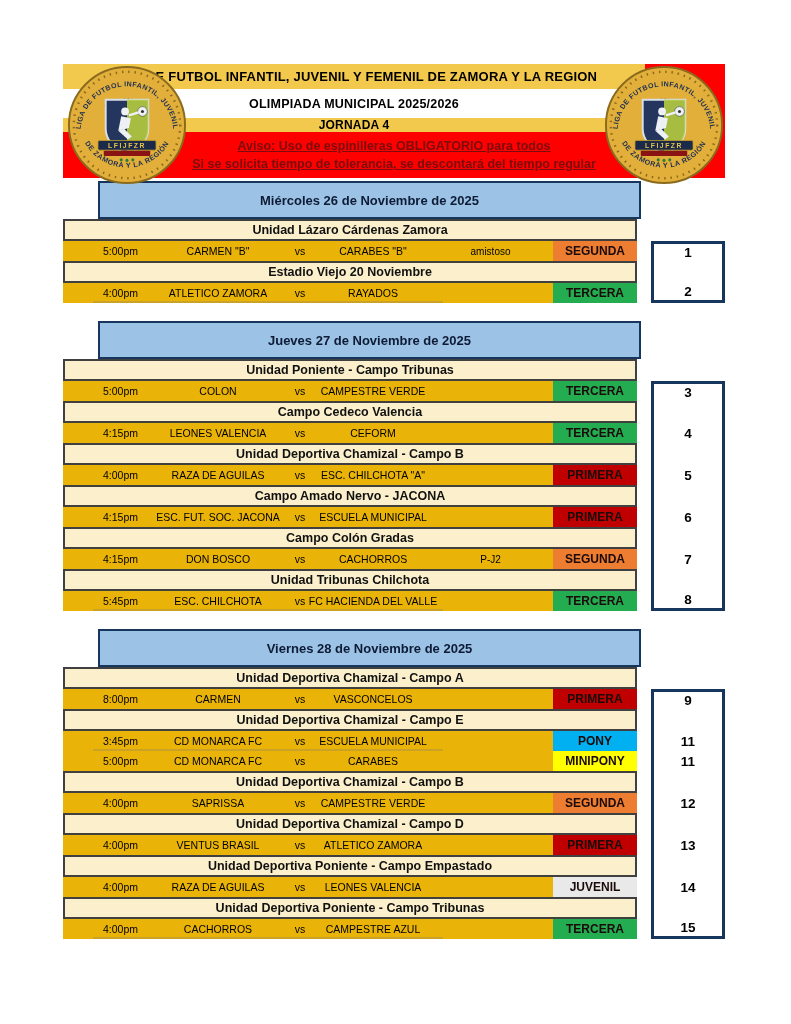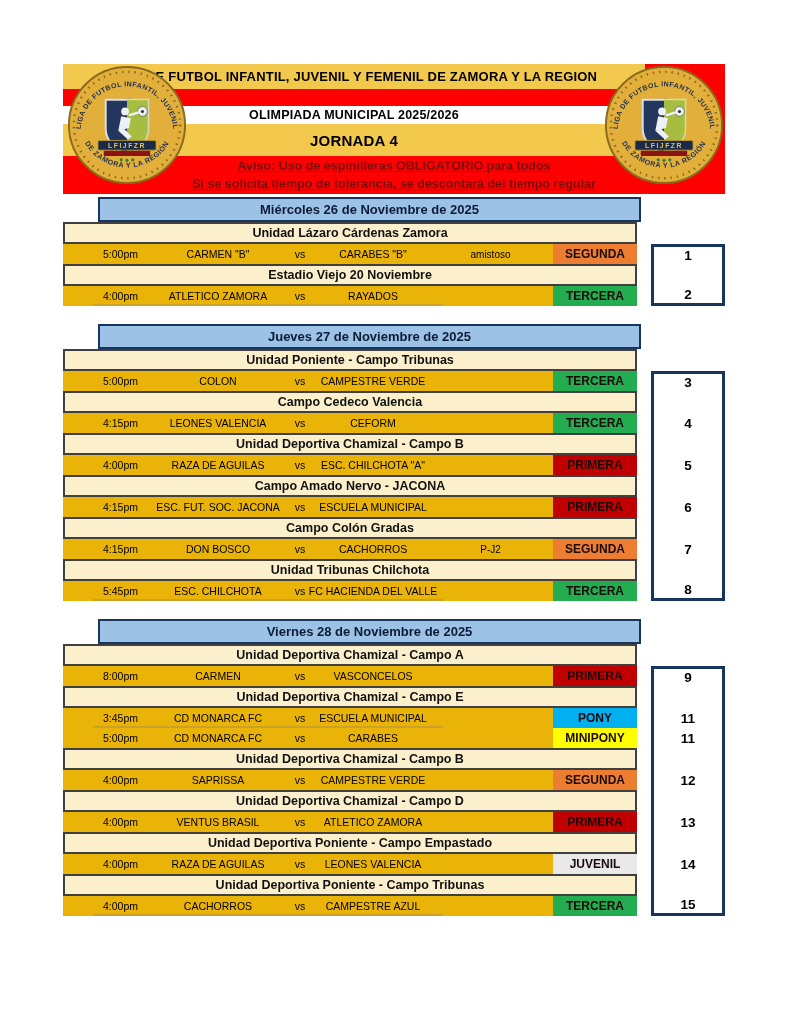--- a/index.html
+++ b/index.html
@@ -5,36 +5,36 @@
   html,body { margin:0; padding:0; background:#ffffff; }
   body { width:791px; height:1024px; font-family:"Liberation Sans", sans-serif; color:#000; }
   .page { position:relative; width:791px; height:1024px; overflow:hidden; background:#fff; }
   .content { position:absolute; left:63px; top:64px; width:662px; }
 
   
   .header-block { position:relative; width:662px; background:#FE0000; }
   .hband { margin-right:80px; display:flex; align-items:center; justify-content:center;
            font-weight:bold; letter-spacing:.2px; }
   .hband.gold  { height:25px; background:#F2C94C; font-size:13px; }
-  .hband.white { height:18px; background:#ffffff; font-size:12.5px;margin-top:17px; }
-  .hband.gold2 { height:32px; background:#F2C94C; font-size:15px; }
-  .notice { height:38px; display:flex; flex-direction:column; align-items:center; justify-content:center;
+  .hband.white { height:29px; background:#ffffff; font-size:12.5px; }
+  .hband.gold2 { height:14px; background:#F2C94C; font-size:12px; }
+  .notice { height:46px; display:flex; flex-direction:column; align-items:center; justify-content:center;
             color:#7B0C0C; font-weight:bold; font-size:12.5px; }
   .notice div { text-decoration:underline; line-height:18px; white-space:nowrap; }
 
   .logo { position:absolute; width:120px; height:120px; top:1px; z-index:5; }
   .logo.left  { left:4px; }
   .logo.right { right:1px; }
 
   
   .day { margin-top:18px; }
   .day.first { margin-top:3px; }
   .row { display:flex; align-items:stretch; }
   .row-main { width:574px; position:relative; box-sizing:border-box; }
-  .row-main.day-head { height:25px; background:#9CC2E5; border:2.5px solid #17365D;
+  .row-main.day-head { height:38px; background:#9CC2E5; border:2.5px solid #17365D;
        display:flex; align-items:center; justify-content:center; font-weight:bold; font-size:13px; color:#0d1b36;margin-left:35px; }
   .row-main.venue { height:22px; background:#FBF0CB; border:2px solid #404040;
        display:flex; align-items:center; justify-content:center; font-weight:bold; font-size:12.5px; color:#111; }
   .row-main.match { height:20px; background:#eab308; display:grid;
        grid-template-columns:115px 80px 84px 62px 149px 84px; align-items:stretch; font-size:10.5px; }
   .cell { display:flex; align-items:center; justify-content:center; white-space:nowrap; }
   .cell.note { padding-left:24px; font-size:10px; }
   .badge { display:flex; align-items:center; justify-content:center; font-weight:bold; font-size:12px; color:#1a0a0a; }
   .gold-underline { position:absolute; left:30px; bottom:0; width:350px; height:2.5px; background:#C9A227; }
 

